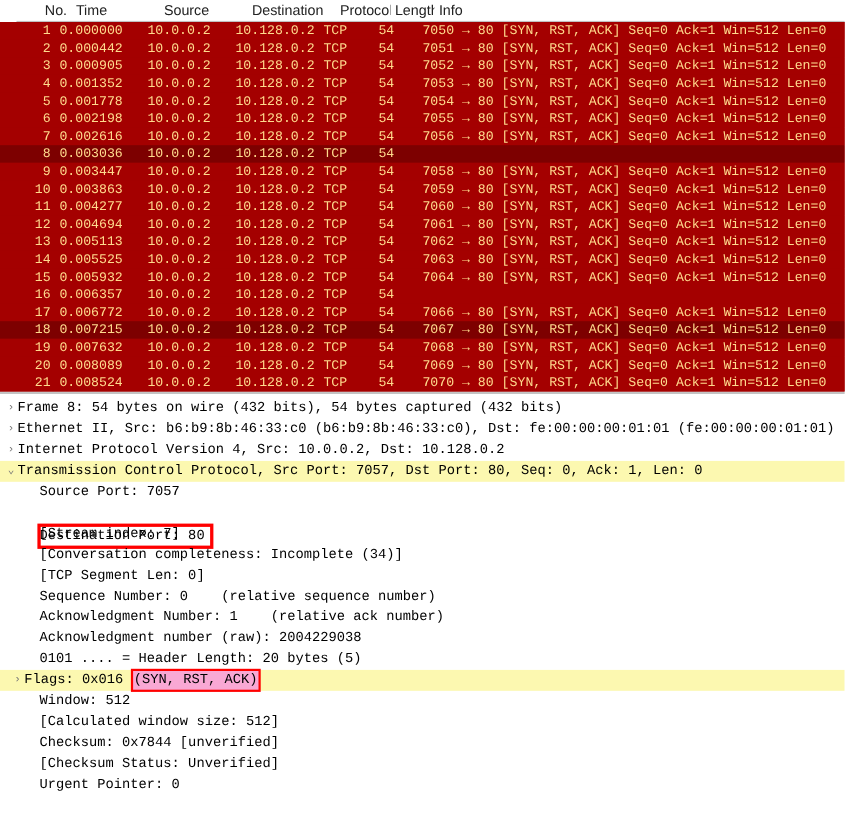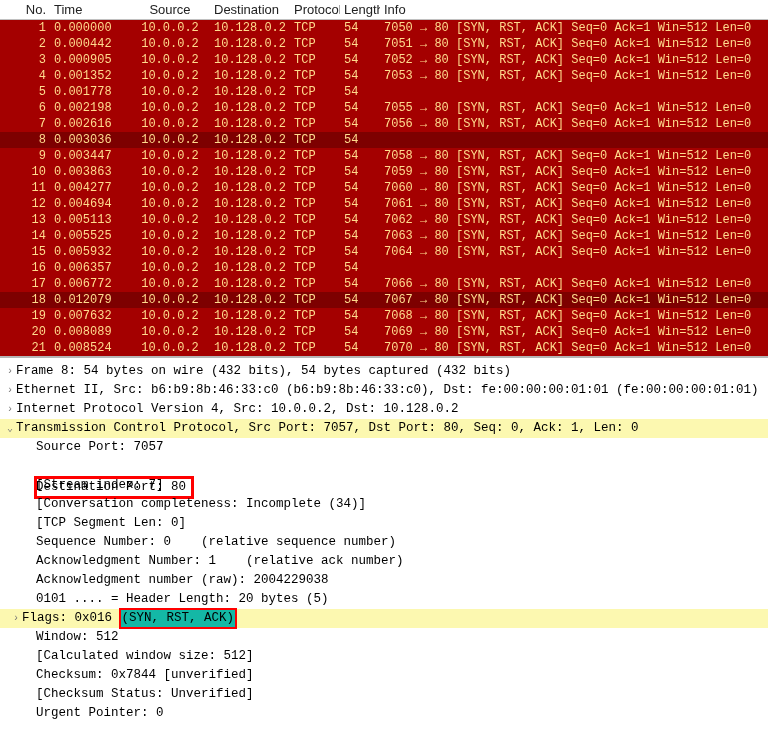--- a/index.html
+++ b/index.html
@@ -1,22 +1,22 @@
 <!DOCTYPE html>
 <html><head>
 <meta charset="utf-8">
 <style>
   * { box-sizing: border-box; margin: 0; padding: 0; }
   html, body { width: 768px; height: 749px; background: #fff; font-family: "Segoe UI", Tahoma, sans-serif; font-size: 12px; color: #000; overflow: hidden; }
   .packet-list { display: flex; flex-direction: column; }
-  .hdr-row { display: flex; font-weight: 400; font-size: 13px; color: #222; border-bottom: 1px solid silver; padding: 2px 0; }
+  .hdr-row { display: flex; font-weight: 400; font-size: 13px; color: #222; border-bottom: 1px solid silver; padding: 2px 0; margin-left: 15px; }
   .hdr-row .col, .packet-row .col { padding: 0 4px; white-space: nowrap; overflow: hidden; }
   .col-no { width: 50px; text-align: right; padding-right: 6px; }
   .col-time { width: 80px; }
-  .col-src  { width: 80px; text-align: center; }
+  .col-src  { width: 80px; }
   .col-dst  { width: 80px; }
   .col-proto{ width: 50px; }
   .col-len  { width: 40px; }
   .col-info { flex: 1; }
   .packet-body { height: 336px; overflow-y: auto; background: #a40000; }
   .packet-row {
     display: flex;
     background: #a40000;
     color: #ffda8d;
     font-family: Consolas, "Courier New", monospace;
@@ -35,21 +35,21 @@
     overflow-y: auto;
     overflow-x: hidden;
   }
   .tree-line { display: flex; align-items: center; white-space: pre; height: 19px; }
   .tg { width: 12px; color: #777; font-size: 10px; display: inline-block; text-align: center; cursor: pointer; }
   .id0 { padding-left: 4px; }
   .id1 { padding-left: 10px; }
   .id2 { padding-left: 36px; }
   .hl-line { background: #fcf8b0; }   
   .redbox { outline: 3px solid #ff0000; outline-offset: -1px; padding: 0 6px 0 0; margin-top: 41px; }
-  .hl-span { background: #14b8a6; padding: 0 2px; outline: 2px solid #ff0000; outline-offset: -1px; }
+  .hl-span { background: #f9a8d4; padding: 0 2px; outline: 2px solid #ff0000; outline-offset: -1px; }
 </style>
 </head>
 <body>
 
 <div class="packet-list">
   <div class="hdr-row">
     <div class="col col-no">No.</div>
     <div class="col col-time">Time</div>
     <div class="col col-src">Source</div>
     <div class="col col-dst">Destination</div>
@@ -94,20 +94,21 @@
         <div class="col col-len">54</div>
         <div class="col col-info">7053 → 80 [SYN, RST, ACK] Seq=0 Ack=1 Win=512 Len=0</div>
       </div>
       <div class="packet-row">
         <div class="col col-no">5</div>
         <div class="col col-time">0.001778</div>
         <div class="col col-src">10.0.0.2</div>
         <div class="col col-dst">10.128.0.2</div>
         <div class="col col-proto">TCP</div>
         <div class="col col-len">54</div>
+        <div class="col col-info">7054 → 80 [SYN, RST, ACK] Seq=0 Ack=1 Win=512 Len=0</div>
       </div>
       <div class="packet-row">
         <div class="col col-no">6</div>
         <div class="col col-time">0.002198</div>
         <div class="col col-src">10.0.0.2</div>
         <div class="col col-dst">10.128.0.2</div>
         <div class="col col-proto">TCP</div>
         <div class="col col-len">54</div>
         <div class="col col-info">7055 → 80 [SYN, RST, ACK] Seq=0 Ack=1 Win=512 Len=0</div>
       </div>
@@ -203,21 +204,21 @@
         <div class="col col-no">17</div>
         <div class="col col-time">0.006772</div>
         <div class="col col-src">10.0.0.2</div>
         <div class="col col-dst">10.128.0.2</div>
         <div class="col col-proto">TCP</div>
         <div class="col col-len">54</div>
         <div class="col col-info">7066 → 80 [SYN, RST, ACK] Seq=0 Ack=1 Win=512 Len=0</div>
       </div>
       <div class="packet-row sel">
         <div class="col col-no">18</div>
-        <div class="col col-time">0.012079</div>
+        <div class="col col-time">0.007215</div>
         <div class="col col-src">10.0.0.2</div>
         <div class="col col-dst">10.128.0.2</div>
         <div class="col col-proto">TCP</div>
         <div class="col col-len">54</div>
         <div class="col col-info">7067 → 80 [SYN, RST, ACK] Seq=0 Ack=1 Win=512 Len=0</div>
       </div>
       <div class="packet-row">
         <div class="col col-no">19</div>
         <div class="col col-time">0.007632</div>
         <div class="col col-src">10.0.0.2</div>

